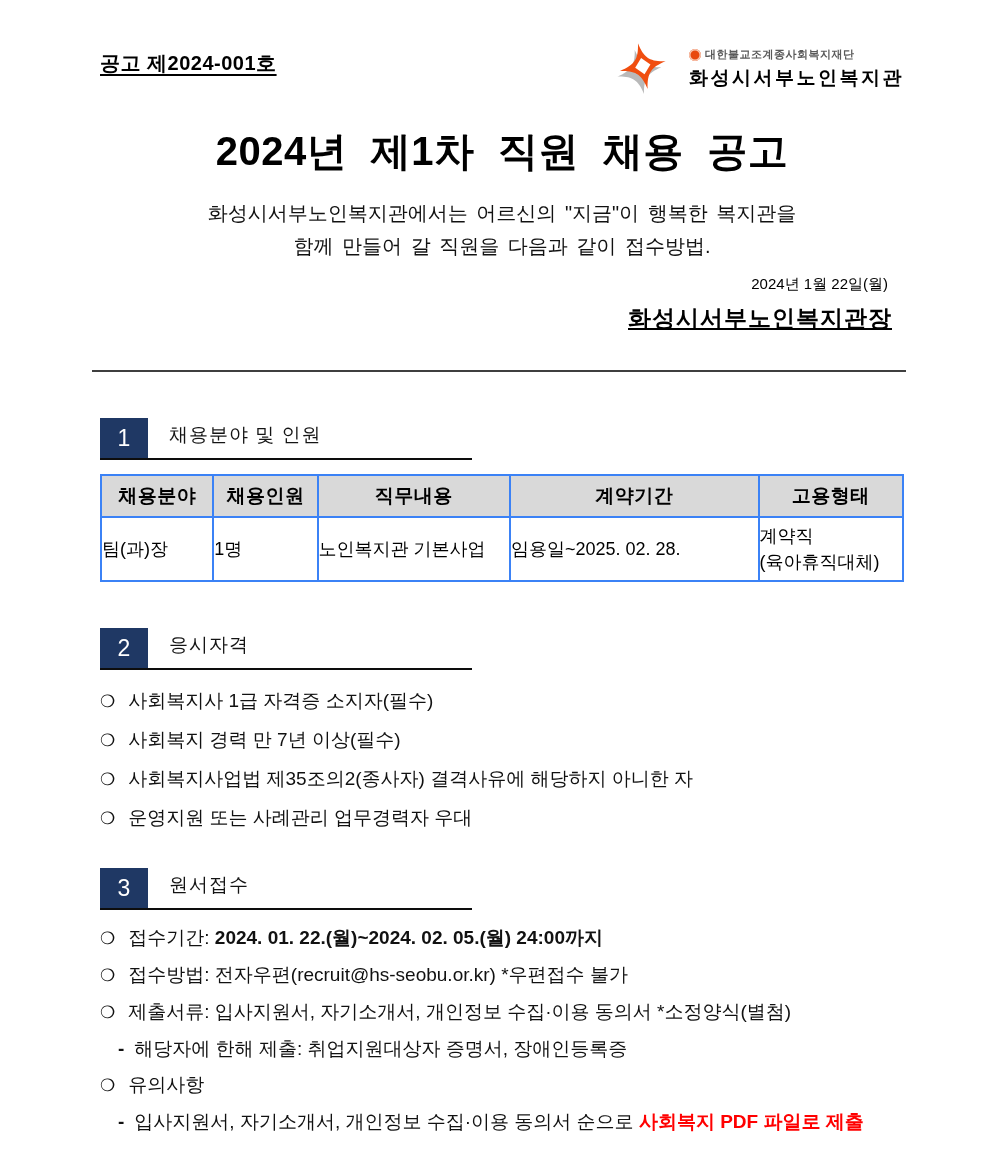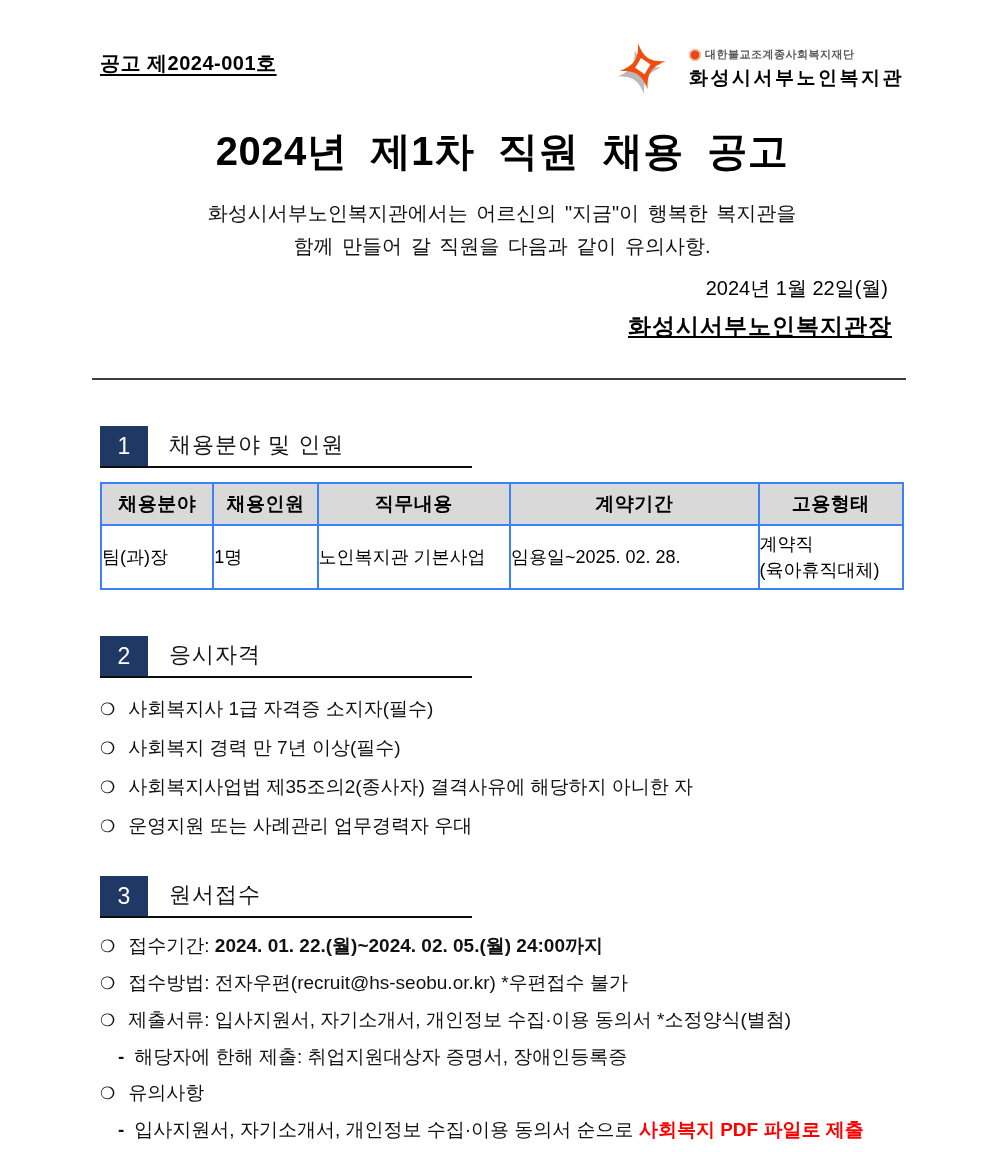--- a/index.html
+++ b/index.html
@@ -16,30 +16,30 @@
   .logo { display:flex; align-items:center; gap:19px; }
   .logo-mark { flex:0 0 auto; }
   .logo-text { display:flex; flex-direction:column; }
   .logo-foundation { font-size:11px; color:#595959; font-weight:bold; display:flex; align-items:center; gap:4px; letter-spacing:0.5px; }
   .emblem { display:inline-block; width:12px; height:12px; border-radius:50%; background:#E8490F; box-shadow:inset 0 0 0 1.5px #f8c9b4; }
   .logo-org { font-size:19px; color:#000000; font-weight:bold; letter-spacing:2.5px; margin-top:3px; }
 
   
   .title { text-align:center; font-size:40px; font-weight:bold; margin-top:24px; word-spacing:12px; letter-spacing:0.5px; }
   .subtitle { text-align:center; font-size:20px; margin-top:18px; line-height:33px; word-spacing:3px; color:#111; }
-  .date-line { text-align:right; font-size:20px; margin-top:12px; padding-right:16px; }
+  .date-line { text-align:right; font-size:15px; margin-top:12px; padding-right:16px; }
   .signer-line { text-align:right; font-size:23px; font-weight:bold; margin-top:9px; padding-right:12px; letter-spacing:1px;text-decoration:underline; }
 
   .divider { border:none; border-top:2px solid #3f3f3f; margin:36px 0 0 -8px; width:calc(100% + 10px); }
 
   
   .section-heading { display:flex; align-items:stretch; border-bottom:2px solid #0d0d0d; width:372px; }
   .s1 { margin-top:46px; } .s2 { margin-top:46px; } .s3 { margin-top:30px; }
   .section-num { width:48px; min-height:40px; background:#1F3864; color:#fff; font-size:23px; display:flex; align-items:center; justify-content:center; }
-  .section-title { font-size:22px; color:#141414; padding:4px 0 2px 21px; letter-spacing:1px; }
+  .section-title { font-size:19px; color:#141414; padding:4px 0 2px 21px; letter-spacing:1px; }
 
   
   table.recruit { border-collapse:collapse; width:100%; margin-top:14px; table-layout:fixed; }
   table.recruit th, table.recruit td { border:2px solid #3b82f6; vertical-align:middle; }
   table.recruit th { background:#D9D9D9; font-size:19px; height:42px; font-weight:bold; letter-spacing:0.5px; }
   table.recruit td { font-size:18px; height:64px; line-height:26px; }
   .w1{width:14%} .w2{width:13%} .w3{width:24%} .w4{width:31%} .w5{width:18%}
 
   
   .bullet-list { margin-top:12px; }
@@ -77,21 +77,21 @@
         </span>
         <span class="logo-org">화성시서부노인복지관</span>
       </span>
     </div>
   </div>
 
   <div class="title">2024년 제1차 직원 채용 공고</div>
 
   <div class="subtitle">
     <div>화성시서부노인복지관에서는 어르신의 "지금"이 행복한 복지관을</div>
-    <div>함께 만들어 갈 직원을 다음과 같이 유의사항.</div>
+    <div>함께 만들어 갈 직원을 다음과 같이 접수방법.</div>
   </div>
 
   <div class="date-line">2024년 1월 22일(월)</div>
   <div class="signer-line">화성시서부노인복지관장</div>
 
   <hr class="divider">
 
   <div class="section-heading s1">
     <div class="section-num">1</div>
     <div class="section-title">채용분야 및 인원</div>

